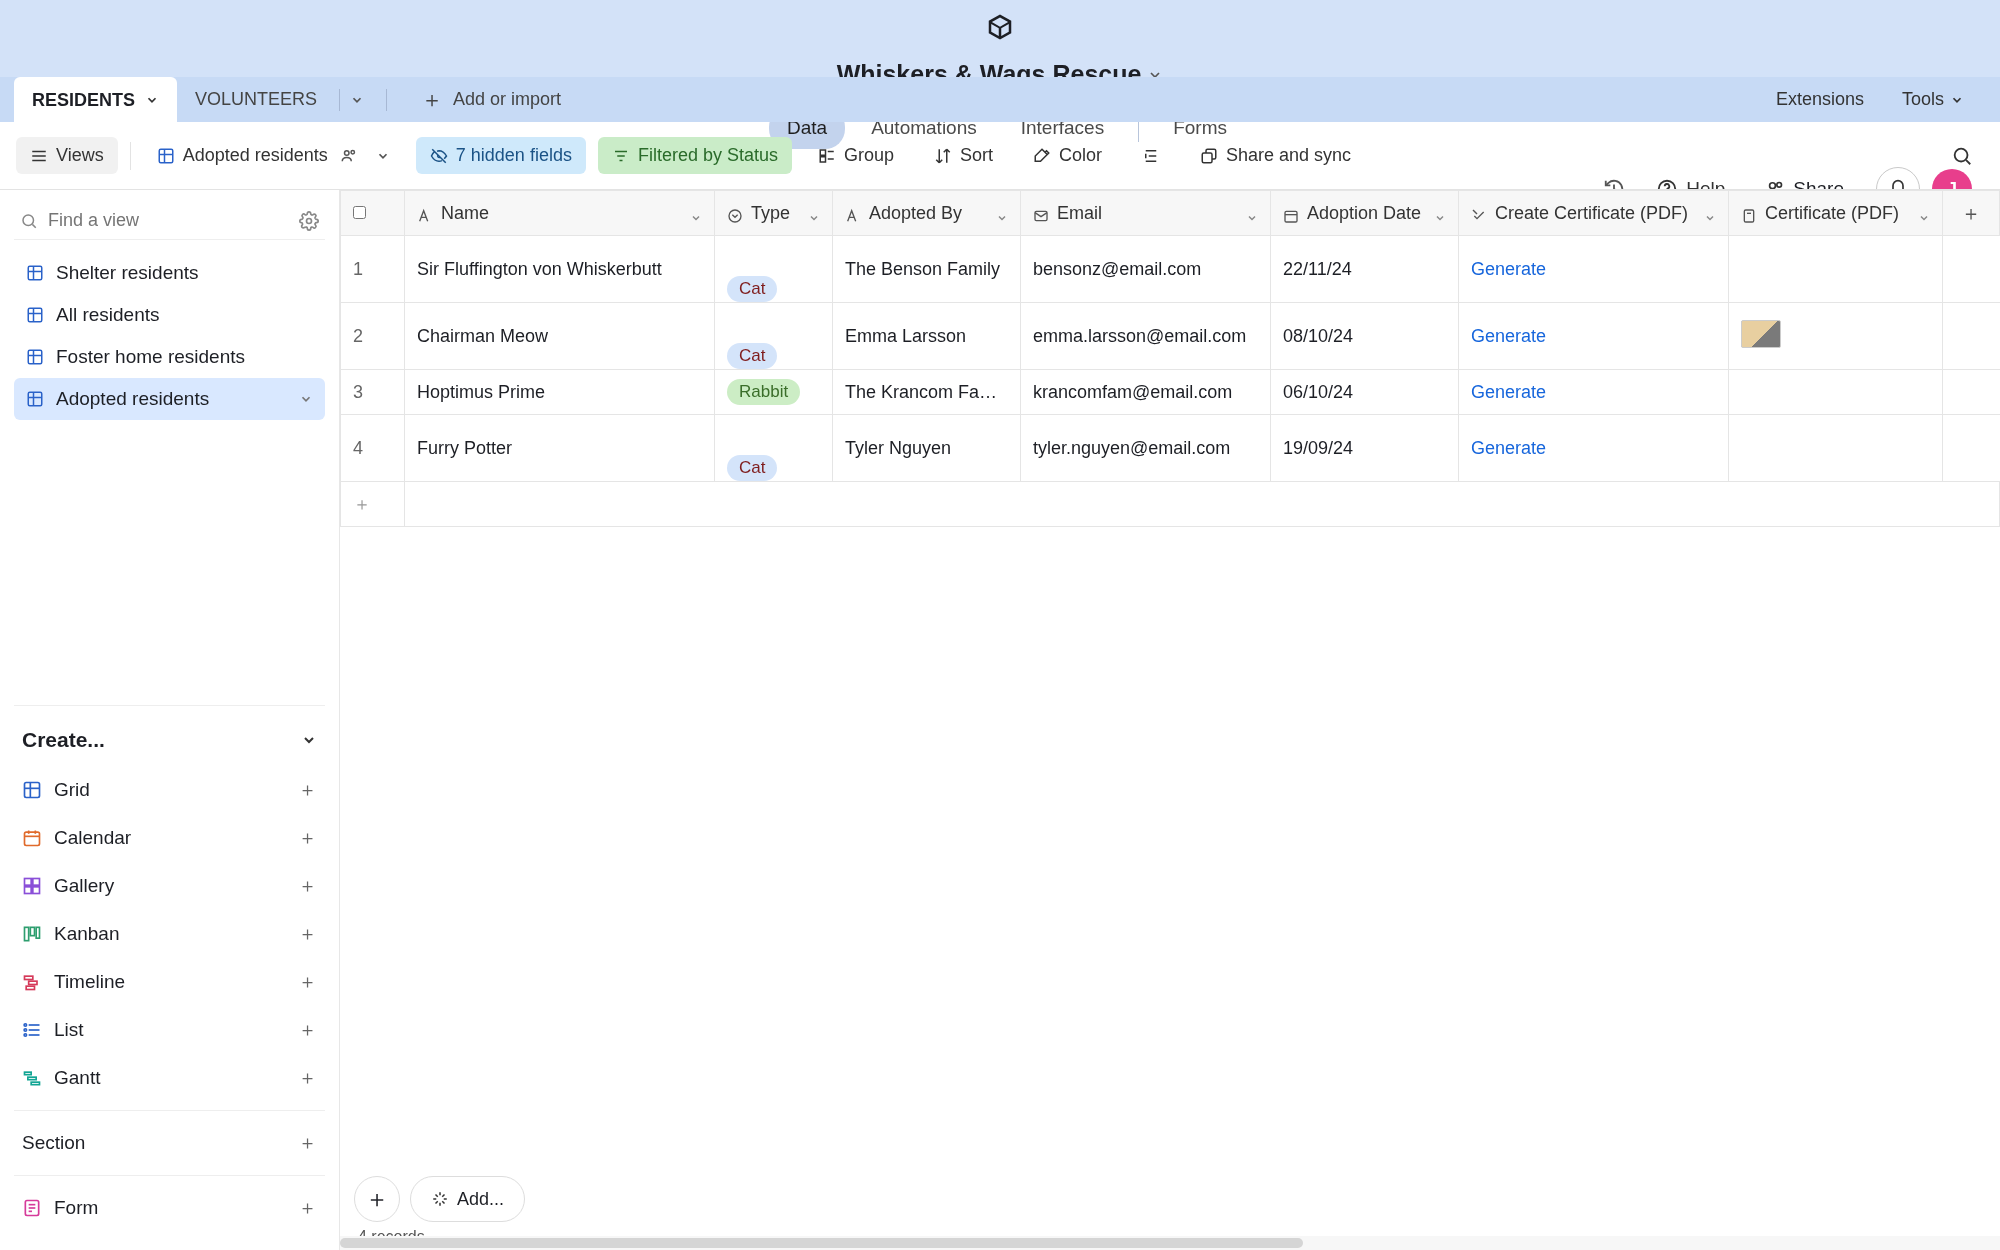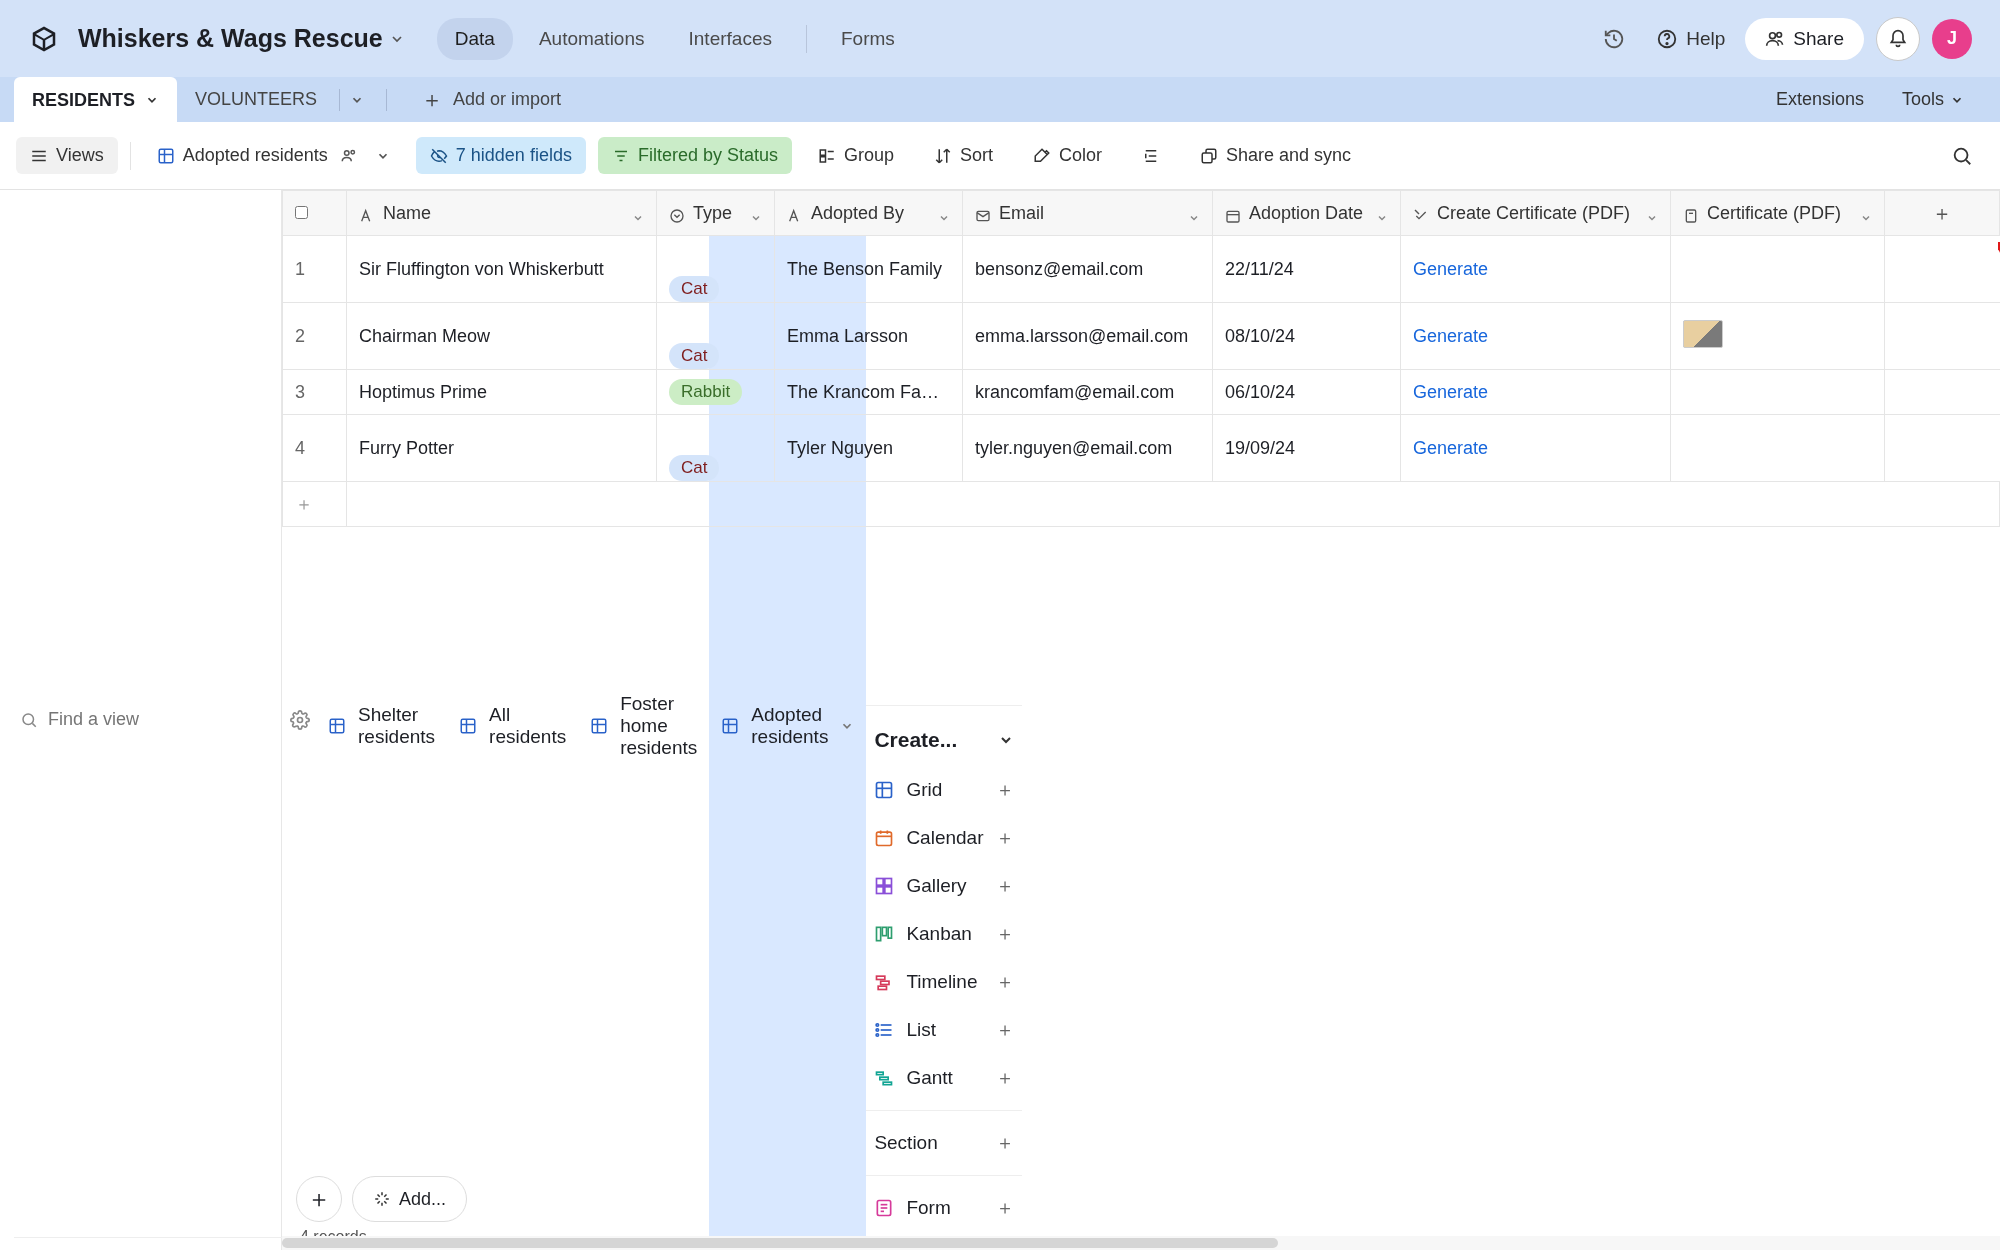--- a/index.html
+++ b/index.html
@@ -1,20 +1,20 @@
 <!DOCTYPE html>
 <html><head>
 <meta charset="utf-8">
 <style>
 * { margin:0; padding:0; box-sizing:border-box; }
 html,body { width:2000px; height:1250px; font-family:-apple-system,BlinkMacSystemFont,"Segoe UI",sans-serif; color:#1d1f25; overflow:hidden; }
 body { display:flex; flex-direction:column; background:#fff; }
 
 
-.topbar { height:77px; background:#d3e2f8; display:flex; align-items:center; padding:12px 28px; gap:18px; }
+.topbar { height:77px; background:#d3e2f8; display:flex; align-items:center; padding:12px 28px; gap:18px;flex-direction:column; }
 .logo-box { width:32px; height:32px; display:flex; align-items:center; justify-content:center; }
 .base-name { font-size:25px; font-weight:650; }
 .top-tabs { display:flex; gap:8px; margin-left:14px; align-items:center; }
 .top-tab { padding:10px 18px; border-radius:20px; font-size:19px; color:#4a4a4a; cursor:pointer; }
 .top-tab.active { background:#c3d3ed; color:#1e1e1e; font-weight:500; }
 .top-divider { width:1px; height:28px; background:#b8c5db; margin:0 8px; }
 .top-right { margin-left:auto; display:flex; align-items:center; gap:12px; }
 .icon-btn { width:44px; height:44px; border-radius:50%; display:flex; align-items:center; justify-content:center; cursor:pointer; }
 .icon-btn.outline { border:1.5px solid #c9c9c9; background:#fff; }
 .help-btn { display:flex; align-items:center; gap:8px; font-size:19px; color:#333; cursor:pointer; padding:0 8px; }
@@ -35,21 +35,21 @@
 .tb-btn { display:flex; align-items:center; gap:8px; padding:8px 14px; border-radius:6px; font-size:18px; cursor:pointer; color:#333; }
 .tb-btn.views { background:#f1f1f1; }
 .tb-btn.hidden-chip { background:#cfe9fb; color:#1b5386; }
 .tb-btn.filter-chip { background:#caecc8; color:#2a6b2a; }
 .tb-sep { width:1px; height:28px; background:#e3e3e3; }
 .toolbar .spacer { flex:1; }
 .search-ico { margin-left:auto; }
 
 
 .main { flex:1; display:flex; min-height:0; }
-.sidebar { width:282px; border-right:1px solid #e7e7e7; display:flex; flex-direction:row; padding:12px 14px 0; }
+.sidebar { width:340px; border-right:1px solid #e7e7e7; display:flex; flex-direction:column; padding:12px 14px 0; }
 .find-row { display:flex; align-items:center; gap:10px; padding:8px 6px; border-bottom:1px solid #eee; margin-bottom:12px; }
 .find-row input { border:none; outline:none; font-size:18px; flex:1; background:transparent; }
 .gear { color:#888; }
 .view-item { display:flex; align-items:center; gap:12px; padding:10px 12px; border-radius:6px; font-size:19px; cursor:pointer; }
 .view-item.active { background:#d9e8ff; }
 .view-item .grid-ico { color:#2a62c9; }
 .chev { margin-left:auto; color:#777; }
 .sidebar-bottom { margin-top:auto; border-top:1px solid #eee; padding-top:14px; padding-bottom:18px; }
 .create-head { display:flex; align-items:center; justify-content:space-between; font-size:21px; font-weight:650; padding:8px 8px 14px; cursor:pointer; }
 .create-row { display:flex; align-items:center; gap:12px; padding:11px 8px; font-size:19px; cursor:pointer; }

